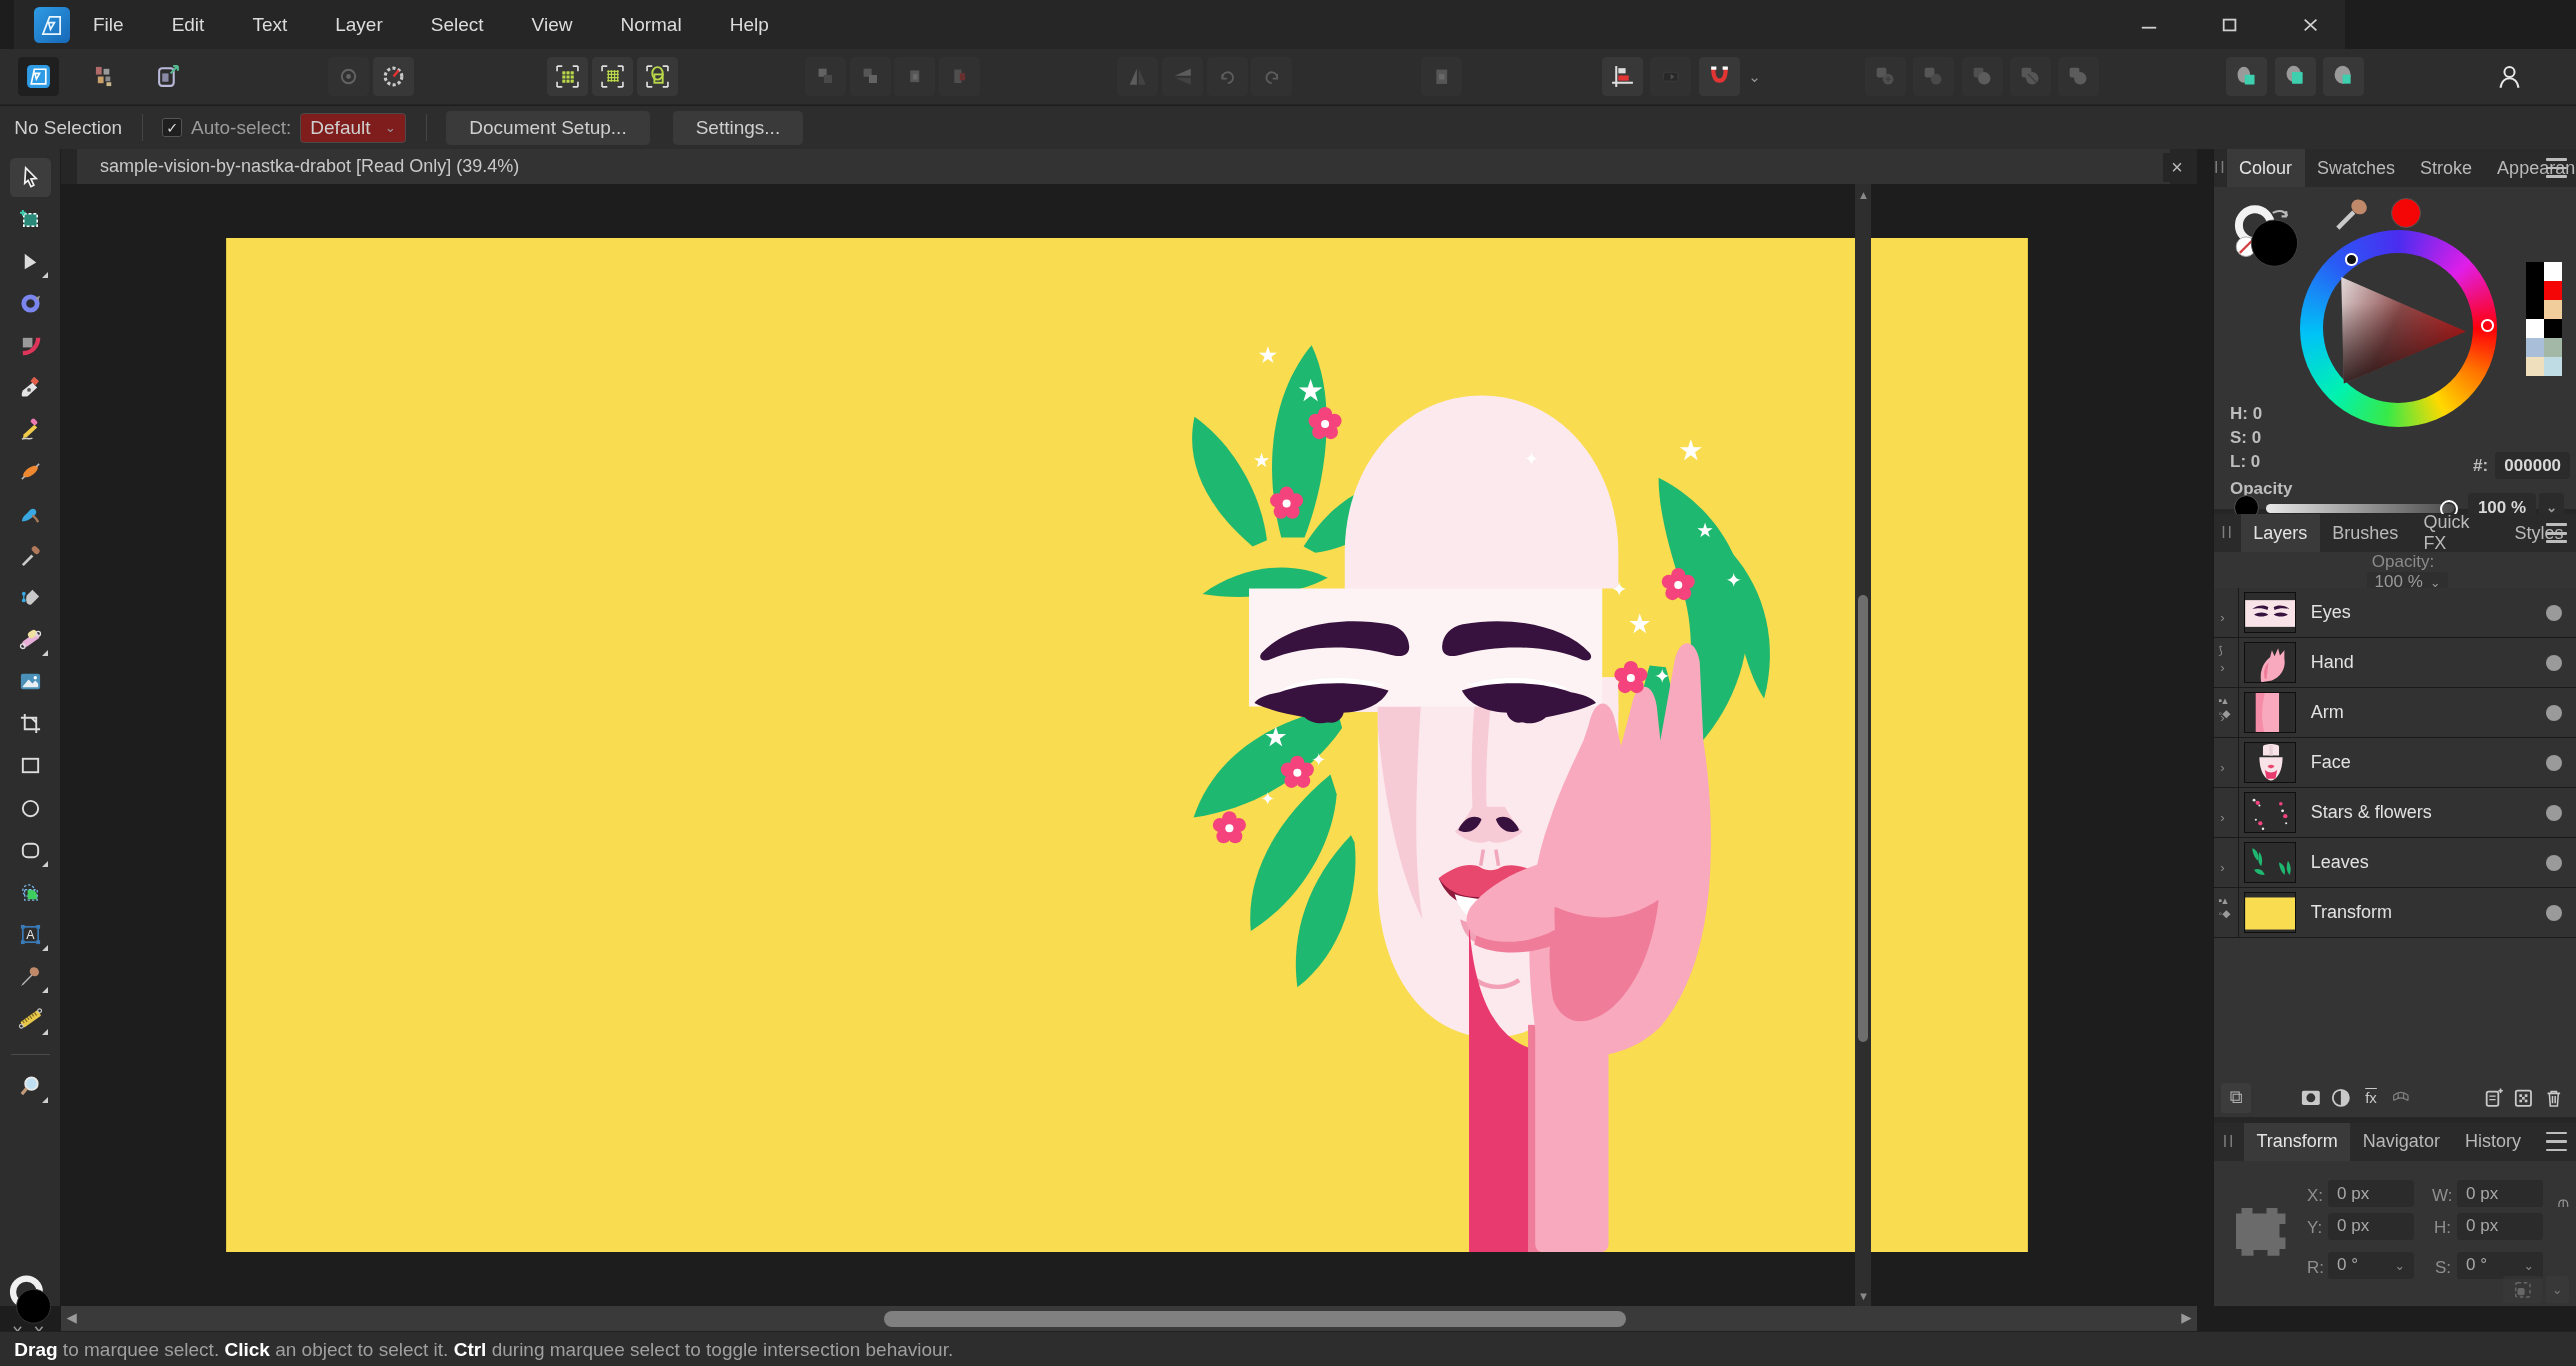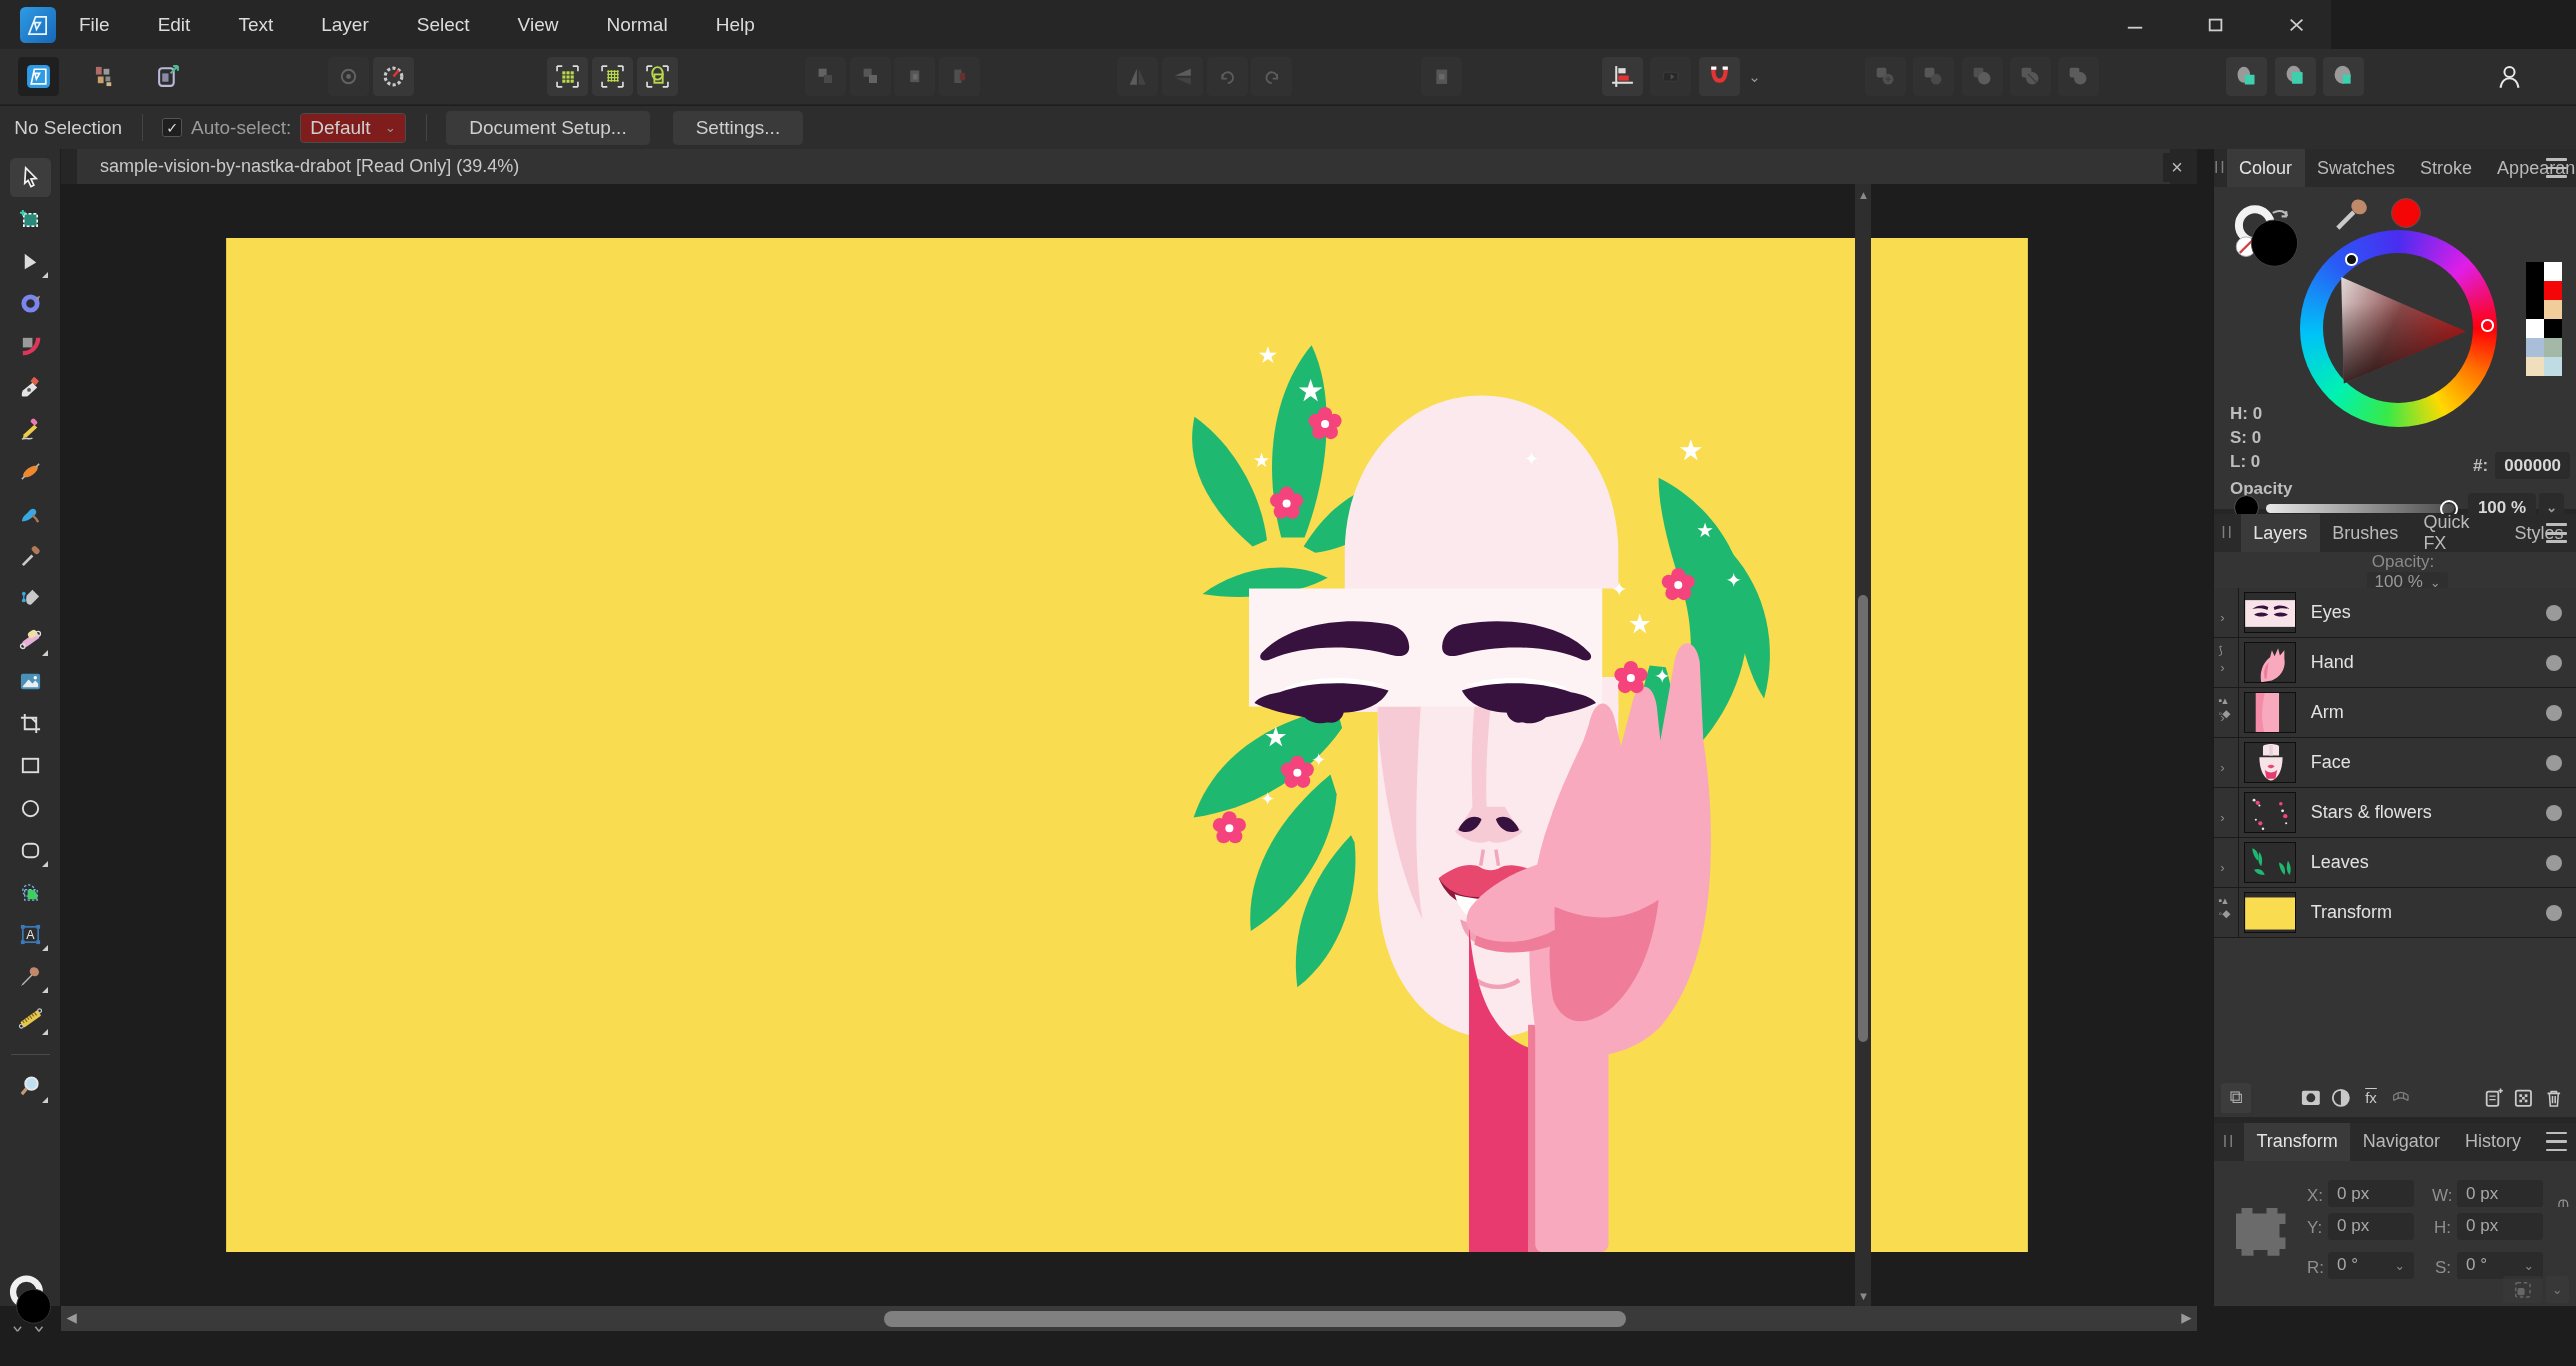--- a/index.html
+++ b/index.html
@@ -1,21 +1,21 @@
 <!DOCTYPE html>
 <html style="font-size:14.3px"><head>
 <meta charset="utf-8">
 <style>
   * { margin:0; padding:0; box-sizing:border-box; }
   html,body { width:2576px; height:1367px; overflow:hidden; background:#1d1d1d;
     font-family:"Liberation Sans", sans-serif; color:#d6d6d6; }
   .app { position:absolute; inset:0; }
 
   
-  .menubar { position:absolute; left:0; top:0; width:2331px; height:49px; background:#262626; }
+  .menubar { position:absolute; left:14px; top:0; width:2331px; height:49px; background:#262626; }
   .applogo { position:absolute; left:19.7px; top:7.2px; width:36px; height:36px; border-radius:5.4px;
     background:linear-gradient(135deg,#2f9be4,#1668b8); display:flex; align-items:center; justify-content:center; }
   .menus { position:absolute; left:79px; top:0; height:49px; display:flex; align-items:center; gap:48px; font-size:19px; color:#dcdcdc; }
   .menu-item { cursor:default; }
   .winctl { position:absolute; right:16px; top:0; height:49px; display:flex; align-items:center; gap:45px; }
   .winbtn { width:36px; height:36px; display:flex; align-items:center; justify-content:center; color:#cfcfcf; }
 
   
   .toolbar { position:absolute; left:0; top:49px; width:2576px; height:56px; background:#2d2d2d; border-bottom:0.9px solid #242424;}
   .tb-btn { position:absolute; top:8px; width:41px; height:39px; border-radius:4.5px; background:#383838;
@@ -967,15 +967,18 @@
             <svg width="19.7" height="19.7" viewBox="0 0 22 22">
               <rect x="3" y="3" width="16" height="16" rx="2" fill="none" stroke="#9a9a9a" stroke-width="1.6" stroke-dasharray="4 3"></rect>
               <rect x="5" y="9" width="8" height="8" rx="2" fill="#9a9a9a"></rect>
             </svg>
           </div>
         <div class="tf-corner-chev">⌄</div>
       </div>
     </div>
   </div>
 
+  <div class="statusbar">
+    <span><b>Drag</b><span> to marquee select. </span><b>Click</b><span> an object to select it. </span><b>Ctrl</b><span> during marquee select to toggle intersection behaviour.</span></span>
+  </div>
 
 </div>
 
 
 </body></html>

